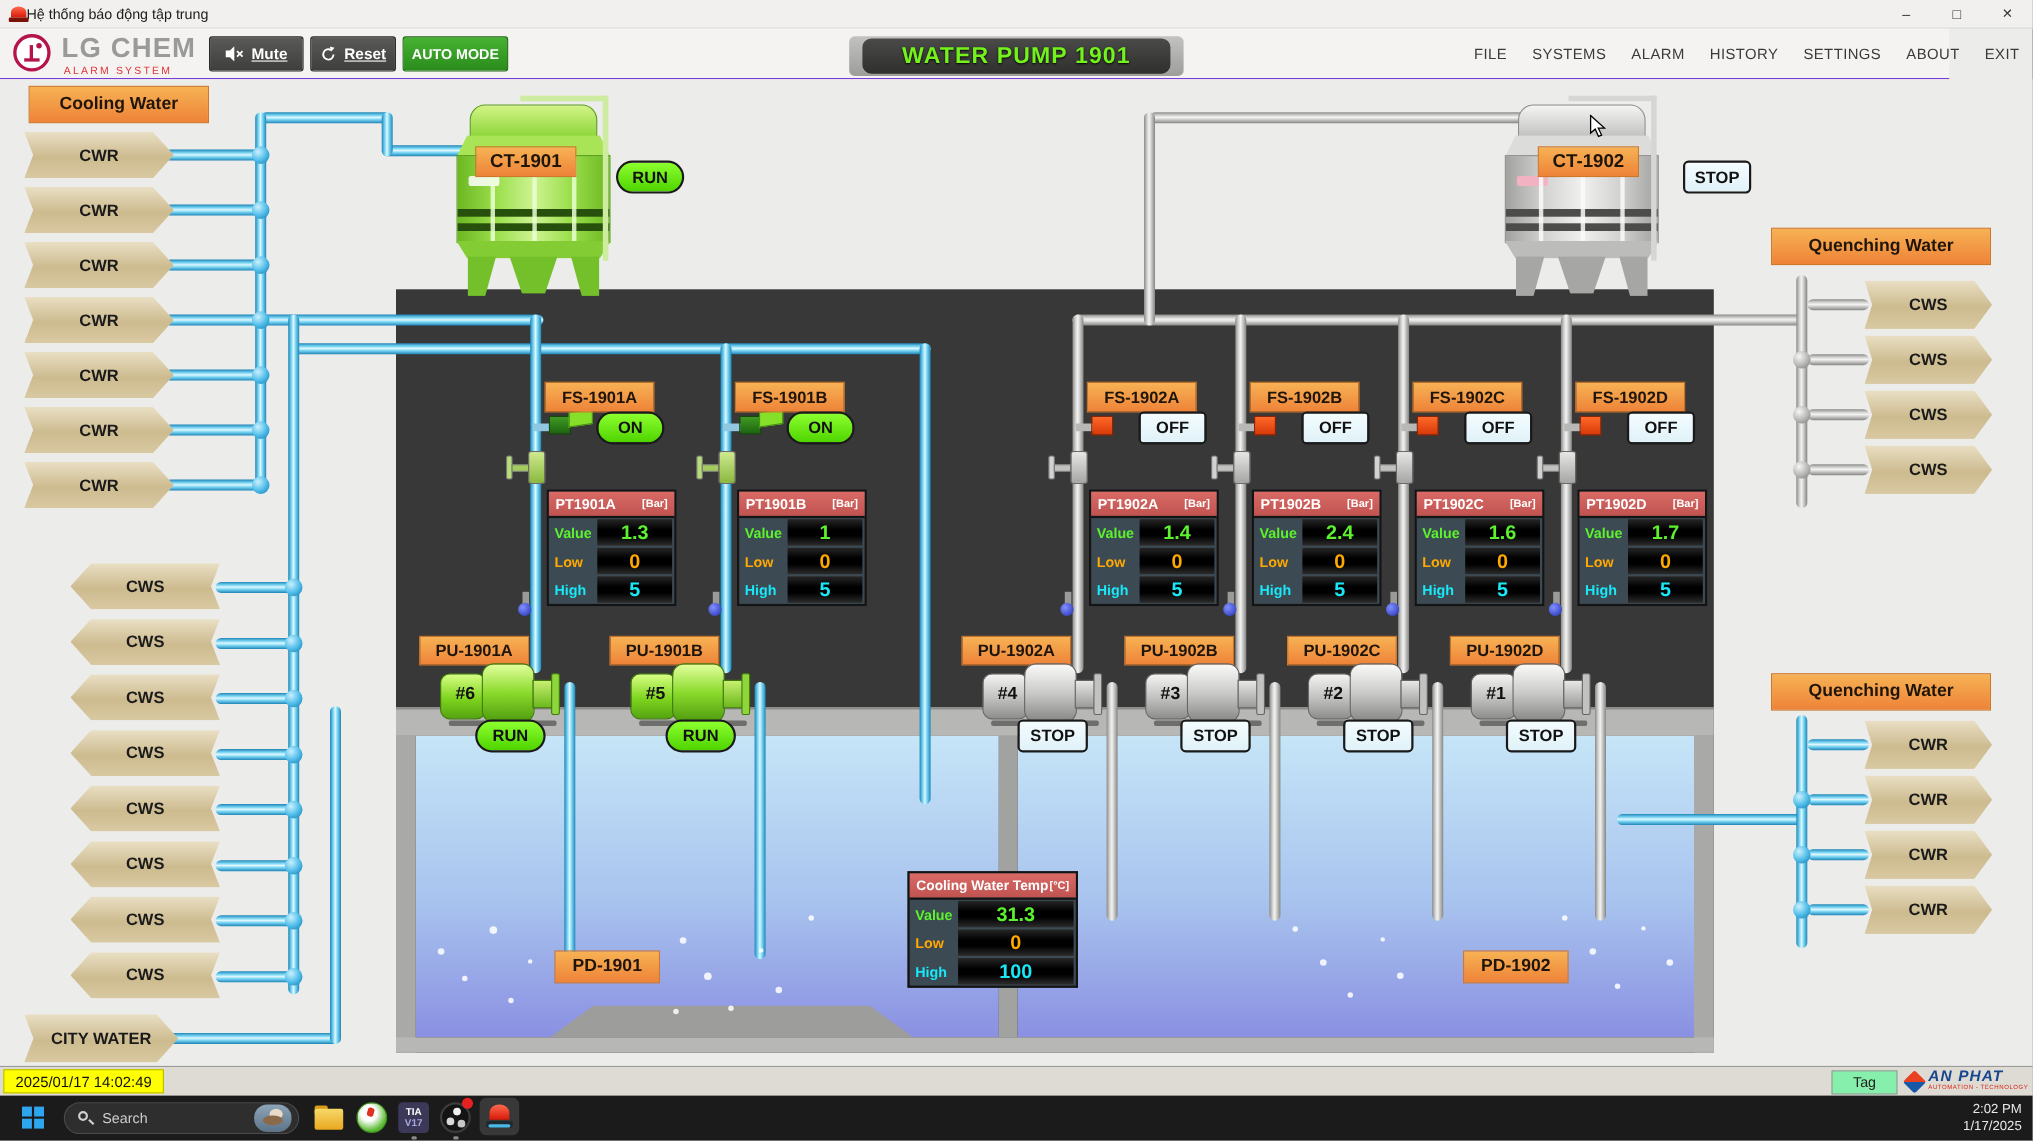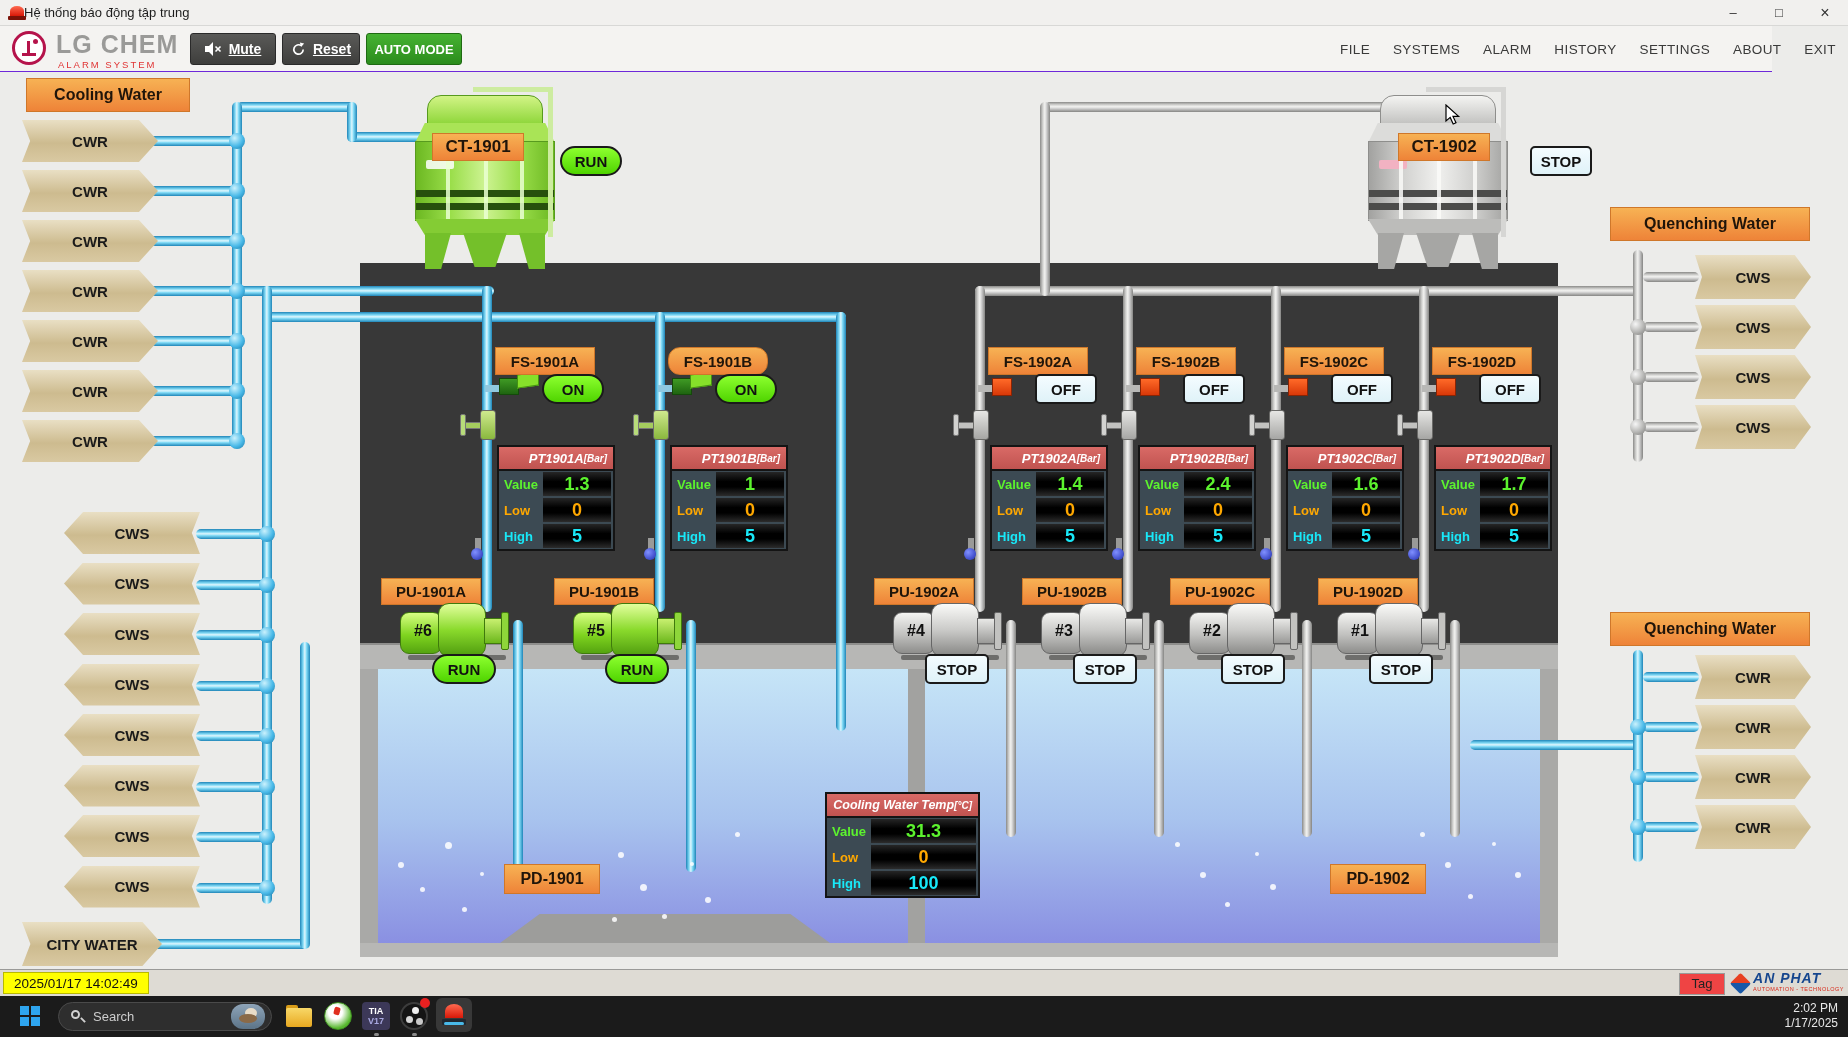--- a/index.html
+++ b/index.html
@@ -28,33 +28,33 @@
   .ph-b{background:linear-gradient(180deg,#1f85b8,#7fd9f5 30%,#dff6fd 48%,#7fd9f5 66%,#1f85b8);border-radius:5px;}
   .pv-b{background:linear-gradient(90deg,#1f85b8,#7fd9f5 30%,#dff6fd 48%,#7fd9f5 66%,#1f85b8);border-radius:5px;}
   .ph-g{background:linear-gradient(180deg,#8a8a88,#d6d6d4 30%,#f2f2f0 48%,#cecece 66%,#858583);border-radius:5px;}
   .pv-g{background:linear-gradient(90deg,#8a8a88,#d6d6d4 30%,#f2f2f0 48%,#cecece 66%,#858583);border-radius:5px;}
   .bulb-b{width:16px;height:16px;border-radius:50%;background:radial-gradient(circle at 35% 32%,#c9f1fd,#49b9e8 55%,#1a76a4);}
   .bulb-g{width:16px;height:16px;border-radius:50%;background:radial-gradient(circle at 35% 32%,#f6f6f6,#b4b4b2 55%,#757573);}
   .btn{border:2px solid #1a1a1a;border-radius:5px;display:flex;align-items:center;justify-content:center;font-weight:bold;font-size:15px;color:#111;}
   .btn.on{background:linear-gradient(180deg,#8cff2e,#4fd400);border-radius:15px;}
   .btn.off{background:linear-gradient(180deg,#f4fcff,#dff2f8);}
   .panel{border:2px solid #141414;background:#3c4a53;}
-  .panel-h{height:24px;background:linear-gradient(180deg,#d96a66,#c05350);display:flex;align-items:center;justify-content:flex-end;padding:0 6px;border-bottom:2px solid #141414;font-style:italic;}
+  .panel-h{height:24px;background:linear-gradient(180deg,#d96a66,#c05350);display:flex;align-items:center;justify-content:space-between;padding:0 6px;border-bottom:2px solid #141414;}
   .panel-h .ph-name{color:#fff;font-weight:bold;font-size:13px;}
   .panel-h .ph-unit{color:#fff;font-weight:bold;font-size:10px;}
   .prow{display:flex;height:26px;}
   .pl{width:42px;display:flex;align-items:center;padding-left:5px;font-weight:bold;font-size:13px;}
   .pv{flex:1;margin:1px 2px;background:linear-gradient(180deg,#262626,#000 40%,#000 62%,#2c2c2c);display:flex;align-items:center;justify-content:center;font-weight:bold;font-size:18px;}
   .c-val{color:#5cf32e;} .c-low{color:#ffa800;} .c-high{color:#18e8f8;}
   
   #statusbar{position:absolute;left:0;top:969px;width:1848px;height:27px;background:linear-gradient(180deg,#eceae4,#d9d6cе);background-color:#dedbd4;border-top:1px solid #9a9a98;display:flex;align-items:center;}
   .sb-time{height:22px;margin-left:3px;background:#ffff00;border:1px solid #b9b900;display:flex;align-items:center;padding:0 10px;font-size:13.5px;color:#111;}
   .sb-badge{height:22px;margin-left:3px;background:linear-gradient(180deg,#a4d353,#7fb52e);border:1px solid #5d8d1c;display:flex;align-items:center;padding:0 10px;font-size:13.5px;color:#111;}
   #sb-right{position:absolute;right:4px;top:2px;height:23px;display:flex;align-items:center;gap:8px;}
-  .sb-tag{width:46px;height:22px;background:#ef4444;border:1px solid #9a9a98;display:flex;align-items:center;justify-content:center;font-size:13px;color:#222;}
+  .sb-tag{width:60px;height:22px;background:#86efac;border:1px solid #9a9a98;display:flex;align-items:center;justify-content:center;font-size:13px;color:#222;}
   
   #taskbar{position:absolute;left:0;top:996px;width:1848px;height:41px;background:#1b1b1b;}
   #search-pill{position:absolute;left:58px;top:6px;width:214px;height:29px;background:#2e2e2e;border:1px solid #4a4a4a;border-radius:15px;display:flex;align-items:center;padding:0 6px 0 12px;gap:8px;}
   .tb-dot{position:absolute;width:5px;height:3px;border-radius:2px;background:#8a8a8a;}
   #clock{position:absolute;right:10px;top:5px;text-align:right;color:#e8e8e8;font-size:12px;line-height:15px;}
   .mini-siren-dome{position:absolute;background:linear-gradient(180deg,#ff6a50,#d81808);border-radius:50% 50% 0 0;}
   .mini-siren-base{position:absolute;background:#7a1208;border-radius:1px;}
 </style>
 </head>
 <body>
@@ -98,20 +98,23 @@
             <path d="M13 8 a5 5 0 1 1 -2.1-4.1" fill="none" stroke="#fff" stroke-width="1.8"></path>
             <polygon points="9.4,0.4 14,1.6 10.8,5.2" fill="#fff"></polygon>
           </svg>
       </span>
       <span>Reset</span>
     </div>
     <div class="hbtn green" style="left:366px;width:96px;font-size:13px;">
       <span>AUTO MODE</span>
     </div>
 
+    <div id="center-title-outer">
+      <div id="center-title-inner">WATER PUMP 1901</div>
+    </div>
 
     <div id="menu">
         <span class="menu-item">FILE</span>
         <span class="menu-item">SYSTEMS</span>
         <span class="menu-item">ALARM</span>
         <span class="menu-item">HISTORY</span>
         <span class="menu-item">SETTINGS</span>
         <span class="menu-item">ABOUT</span>
         <span class="menu-item">EXIT</span>
       </div>
@@ -305,21 +308,21 @@
       <div class="abs" style="left: 633px; top: 338px; width: 46px; height: 30px;">
         <div class="abs" style="left: 0px; top: 4px; width: 6px; height: 22px; background: rgb(184, 220, 122); border: 1px solid rgb(119, 119, 119); border-radius: 2px;"></div>
         <div class="abs" style="left: 5px; top: 12px; width: 16px; height: 7px; background: rgb(164, 204, 94); border: 1px solid rgb(119, 119, 119);"></div>
         <div class="abs" style="left: 20px; top: 0px; width: 16px; height: 30px; background: linear-gradient(rgb(207, 233, 142), rgb(138, 184, 62)); border: 1px solid rgb(106, 106, 104); border-radius: 3px;"></div>
       </div>
       <div class="abs" style="left: 658px; top: 300px; width: 56px; height: 26px;">
         <div class="abs" style="left: 0px; top: 13px; width: 18px; height: 7px; background: rgb(143, 200, 224);"></div>
         <div class="abs" style="left: 14px; top: 6px; width: 20px; height: 17px; background: linear-gradient(rgb(63, 154, 36), rgb(30, 100, 16)); border: 1px solid rgb(20, 74, 10);"></div>
         <div class="abs" style="left: 32px; top: 1px; width: 22px; height: 14px; background: rgb(134, 224, 42); border: 1px solid rgb(69, 146, 18); transform: skewY(-8deg);"></div>
       </div>
-      <div class="abs olabel" style="left: 668px; top: 275px; width: 100px; height: 28px; font-size: 15px; border-radius: 12px;">FS-1901B</div>
+      <div class="abs olabel" style="left: 668px; top: 275px; width: 100px; height: 28px; font-size: 15px;">FS-1901B</div>
       <div class="abs btn on" style="left: 715px; top: 302px; width: 62px; height: 30px;">ON</div>
       <div class="abs panel" style="left: 670px; top: 373px; width: 118px;">
         <div class="panel-h">
           <span class="ph-name">PT1901B</span>
           <span class="ph-unit">[Bar]</span>
         </div>
         <div class="prow">
           <span class="pl c-val">Value</span>
           <span class="pv c-val">1</span>
         </div>

